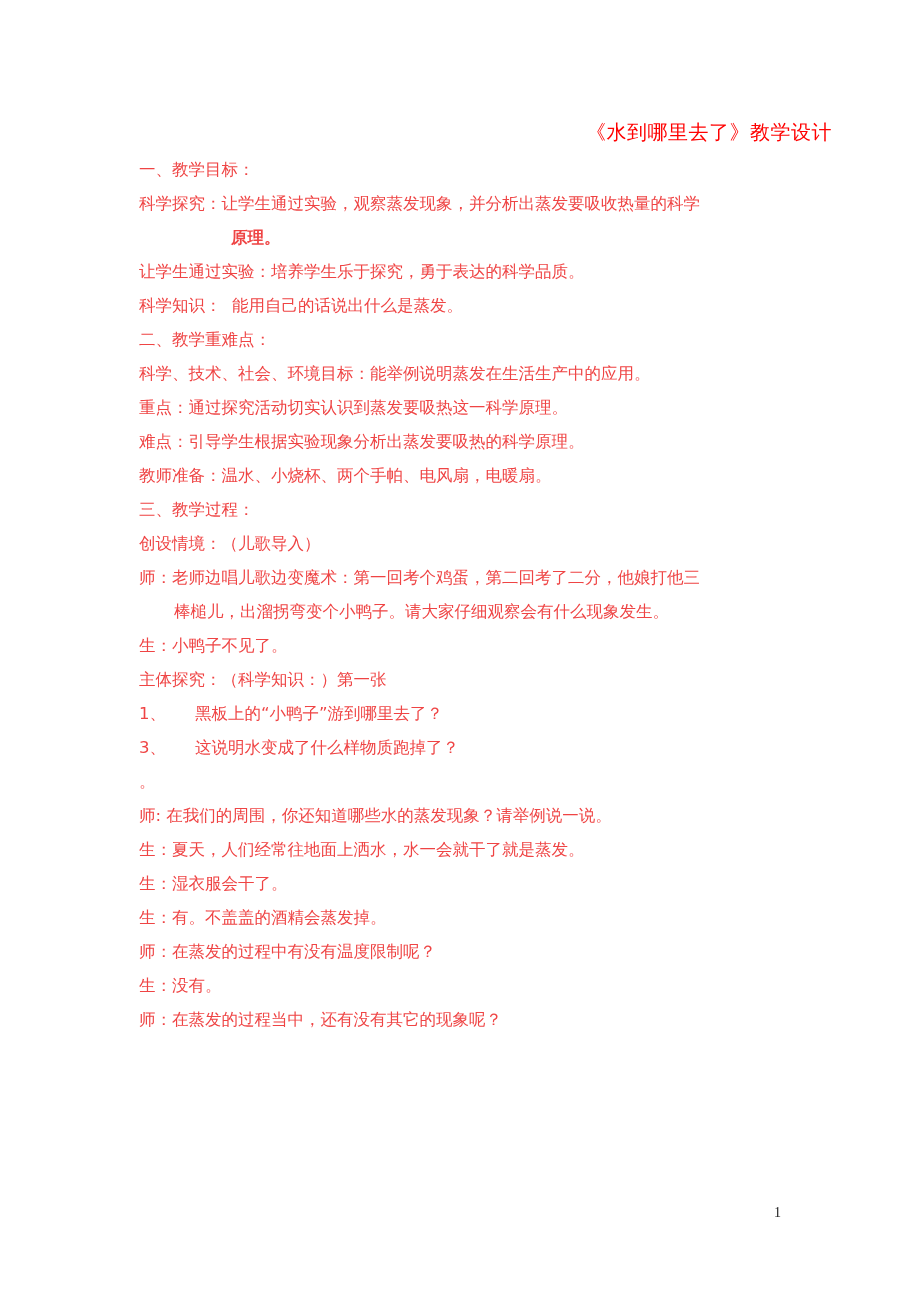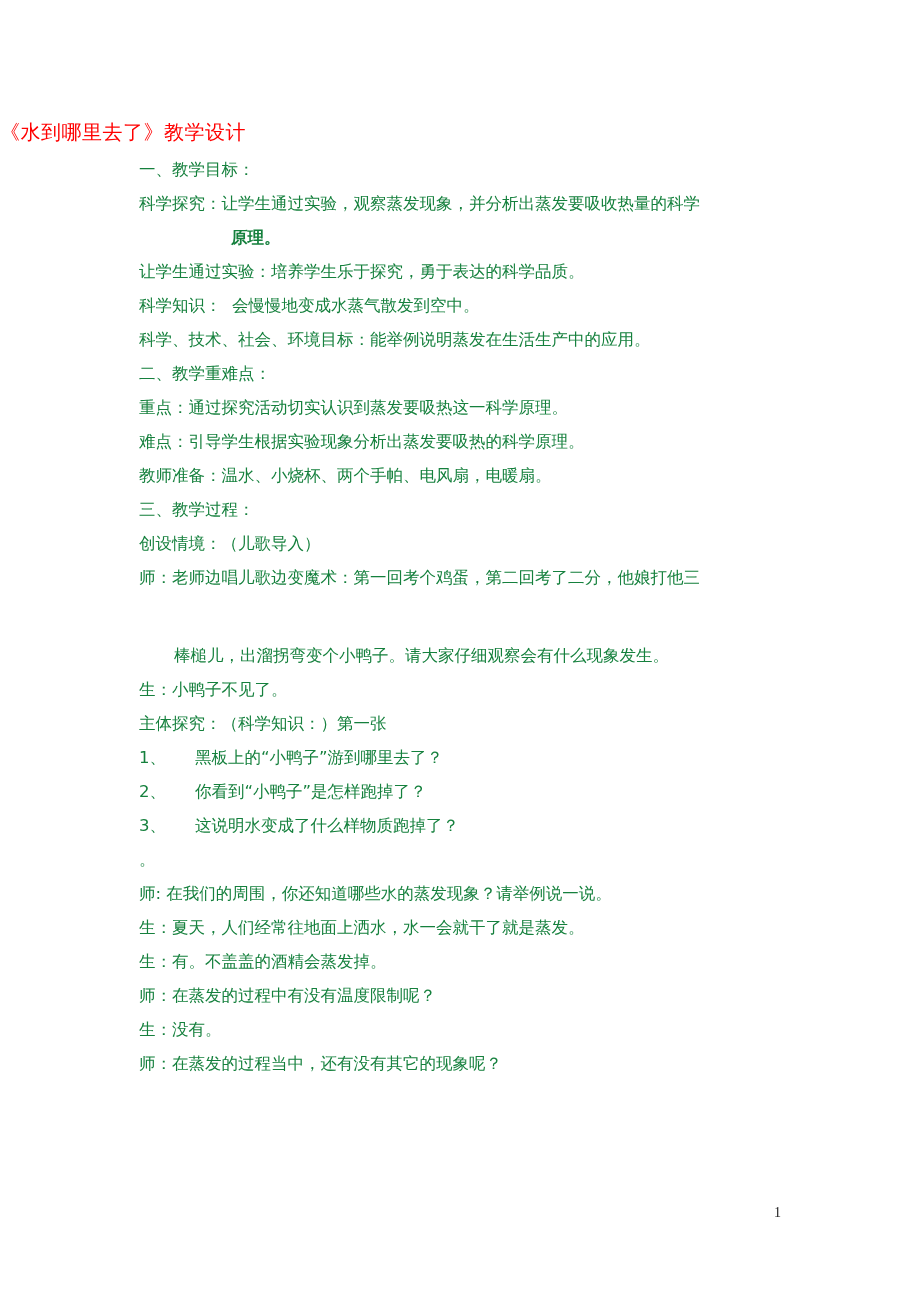--- a/index.html
+++ b/index.html
@@ -20,46 +20,45 @@
       left: 0; top: 0;
       width: 920px;
       height: 1302px;
       background: #ffffff;
     }
     .title {
       position: absolute;
       left: 0;
       width: 832px;
       top: 117px;
-      text-align: left;
+      text-align: right;
       font-size: 20px;
       line-height: 30px;
       color: #ff0000;
       letter-spacing: 0.5px;
     }
     .body-text {
       position: absolute;
       left: 139px;
       top: 153px;
       width: 640px;
     }
     .line {
       height: 34px;
       line-height: 34px;
       font-size: 16.5px;
       white-space: nowrap;
-      color: #15803d;
+      color: #ef4444;
     }
     .indent-cont {
       padding-left: 92px;
       font-weight: bold;
     }
     .indent-hang {
       padding-left: 35px;
-      margin-top: 44px;
     }
     .num {
       display: inline-block;
       width: 56px;
     }
     .page-number {
       position: absolute;
       left: 774px;
       top: 1205px;
       font-family: "Liberation Serif", "DejaVu Serif", serif;
@@ -71,46 +70,44 @@
 <body>
 
 <div class="page">
   <div class="title">《水到哪里去了》教学设计</div>
 
   <div class="body-text">
     <div class="line">一、教学目标：</div>
     <div class="line">科学探究：让学生通过实验，观察蒸发现象，并分析出蒸发要吸收热量的科学</div>
     <div class="line indent-cont">原理。</div>
     <div class="line">让学生通过实验：培养学生乐于探究，勇于表达的科学品质。</div>
-    <div class="line" style="white-space: pre;">科学知识：  会慢慢地变成水蒸气散发到空中。</div>
+    <div class="line" style="white-space: pre;">科学知识：  能用自己的话说出什么是蒸发。</div>
+    <div class="line">二、教学重难点：</div>
     <div class="line">科学、技术、社会、环境目标：能举例说明蒸发在生活生产中的应用。</div>
-    <div class="line">二、教学重难点：</div>
     <div class="line">重点：通过探究活动切实认识到蒸发要吸热这一科学原理。</div>
     <div class="line">难点：引导学生根据实验现象分析出蒸发要吸热的科学原理。</div>
     <div class="line">教师准备：温水、小烧杯、两个手帕、电风扇，电暖扇。</div>
     <div class="line">三、教学过程：</div>
     <div class="line">创设情境：（儿歌导入）</div>
     <div class="line">师：老师边唱儿歌边变魔术：第一回考个鸡蛋，第二回考了二分，他娘打他三</div>
     <div class="line indent-hang">棒槌儿，出溜拐弯变个小鸭子。请大家仔细观察会有什么现象发生。</div>
     <div class="line">生：小鸭子不见了。</div>
     <div class="line">主体探究：（科学知识：）第一张</div>
 
     <div class="line">
       <span class="num">1、</span><span>黑板上的“小鸭子”游到哪里去了？</span>
     </div>
     <div class="line">
-      <span class="num">2、</span><span>你看到“小鸭子”是怎样跑掉了？</span>
-    </div>
-    <div class="line">
       <span class="num">3、</span><span>这说明水变成了什么样物质跑掉了？</span>
     </div>
 
     <div class="line">。</div>
     <div class="line">师: 在我们的周围，你还知道哪些水的蒸发现象？请举例说一说。</div>
     <div class="line">生：夏天，人们经常往地面上洒水，水一会就干了就是蒸发。</div>
+    <div class="line">生：湿衣服会干了。</div>
     <div class="line">生：有。不盖盖的酒精会蒸发掉。</div>
     <div class="line">师：在蒸发的过程中有没有温度限制呢？</div>
     <div class="line">生：没有。</div>
     <div class="line">师：在蒸发的过程当中，还有没有其它的现象呢？</div>
   </div>
 
   <div class="page-number">1</div>
 </div>
 
 </body></html>

